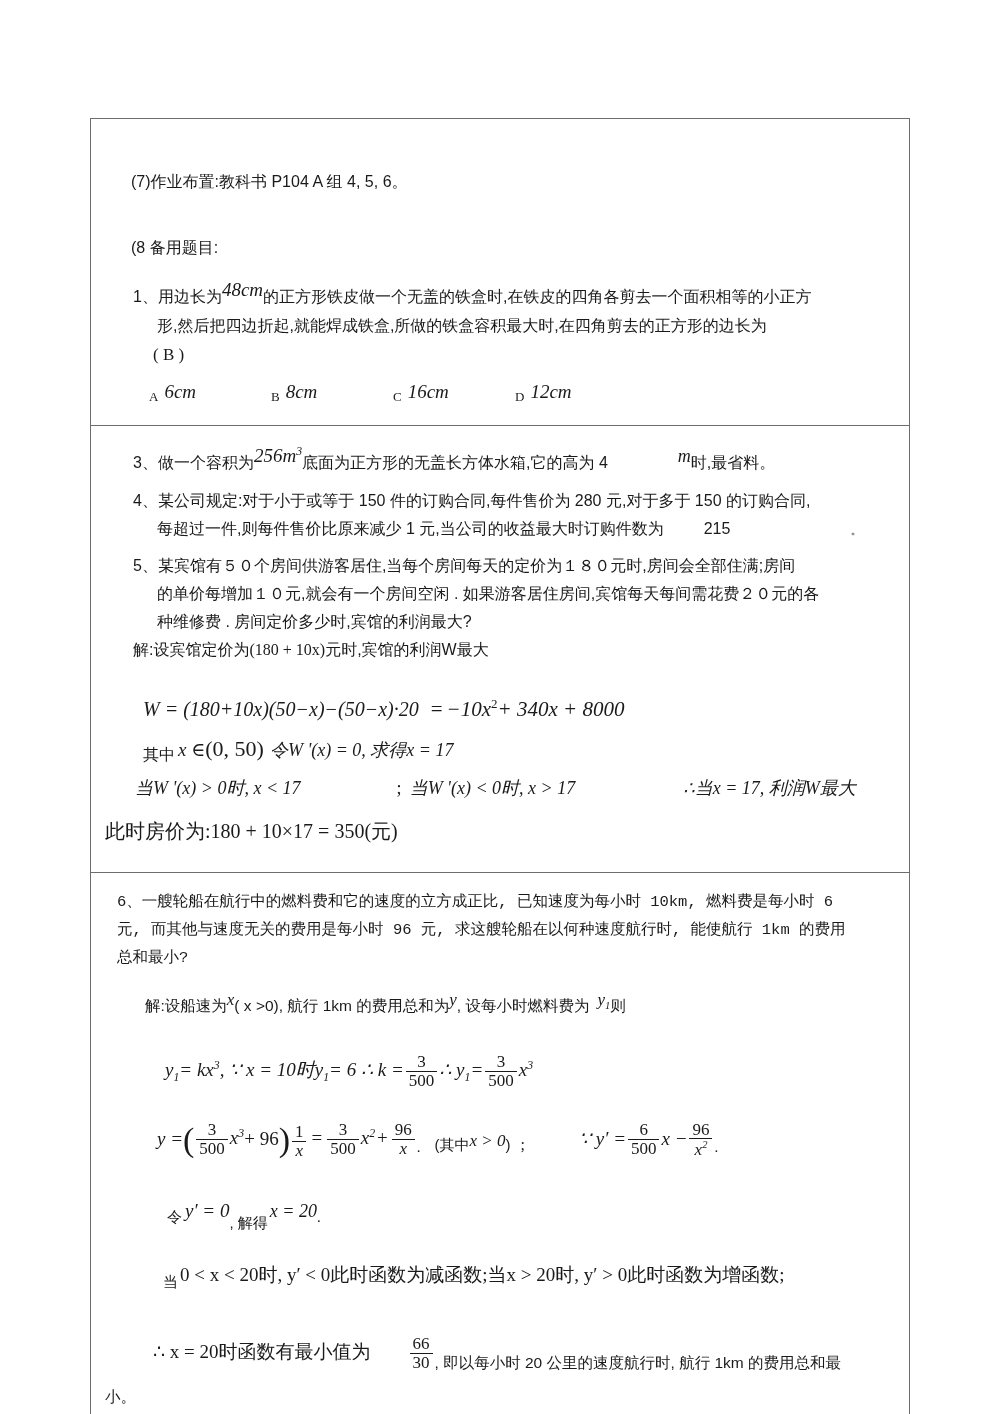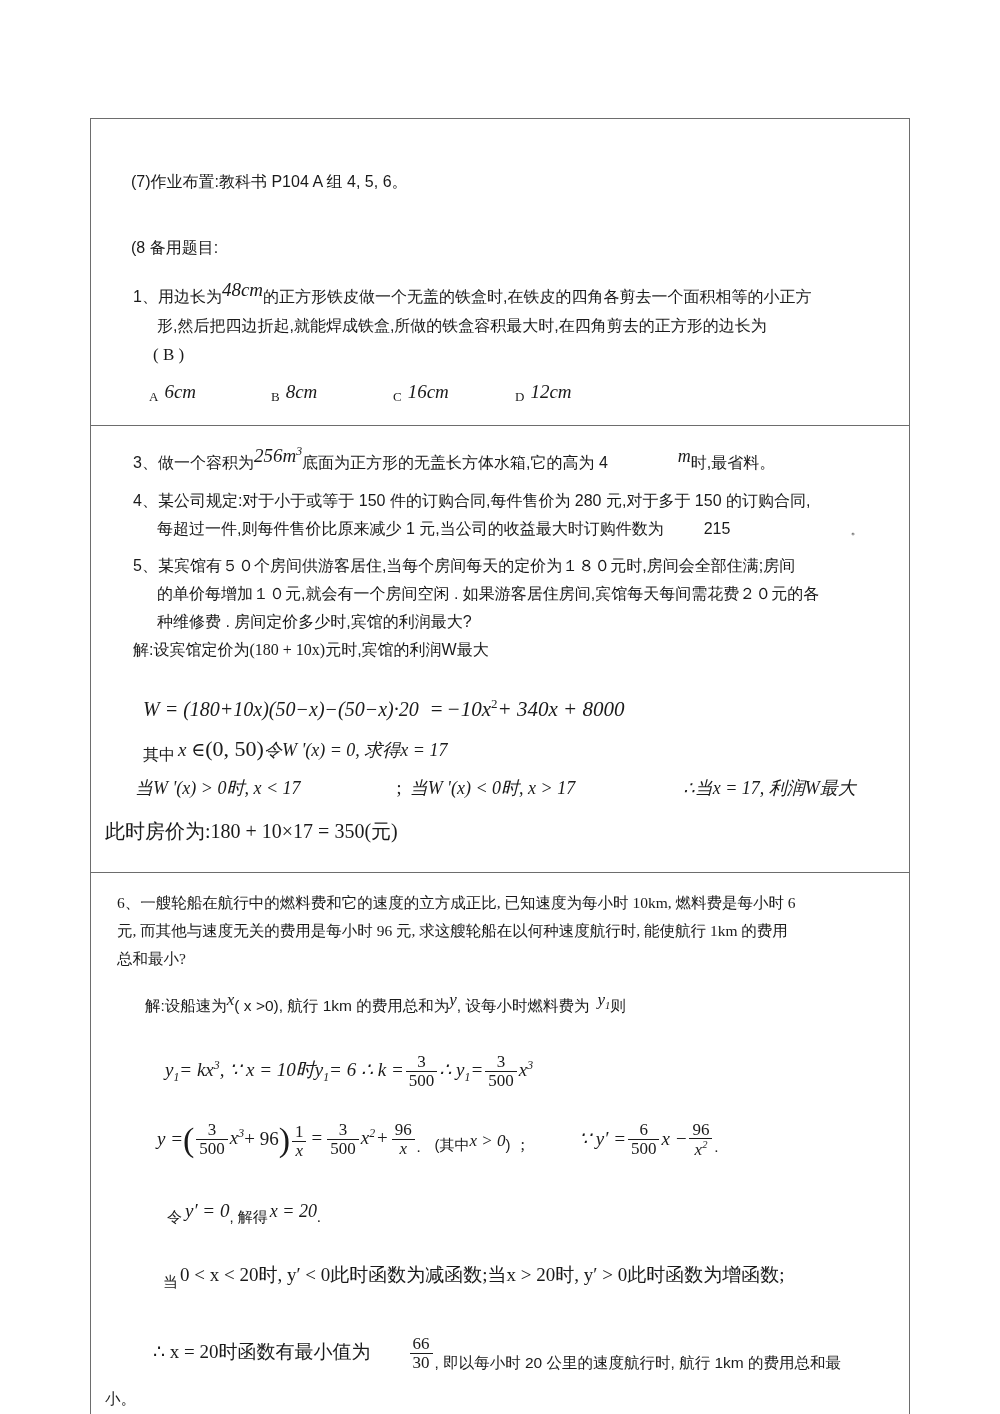--- a/index.html
+++ b/index.html
@@ -150,21 +150,21 @@
 
   .spacer-sm { height: 9px; }
   .spacer-md { height: 18px; }
   .spacer-lg { height: 26px; }
   .gap-a { display:inline-block; width: 96px; }
   .gap-b { display:inline-block; width: 108px; }
 
   .q6-text {
     font-size: 15.5px;
     line-height: 1.8;
-    font-family: Liberation Serif, serif;
+    font-family: Liberation Mono, monospace;
     padding-left: 26px;
     text-indent: -14px;
   }
   .q6-text.cont { text-indent: 0; padding-left: 12px; }
 </style>
 </head>
 <body>
 
 <div class="page">
 
@@ -239,21 +239,21 @@
 
         <div class="spacer-md"></div>
 
         <div class="eq-row">
           <span class="mi" style="font-size:20px;">W = (180+10x)(50−x)−(50−x)·20</span>
           <span class="mbig" style="margin-left:8px;">=</span>
           <span class="mbig"><span style="font-style:italic;">−10x</span><sup class="sm">2</sup><span style="font-style:italic;">+ 340x + 8000</span></span>
         </div>
 
         <div class="eq-row">
-          <span class="zh" style="font-size:16px;position:relative;top:4px;">其中</span><span class="mi" style="font-size:19px;margin-left:3px;">x ∈</span><span class="mi-up" style="font-size:22px;">(0, 50)</span><span class="mi" style="font-size:18px;">令W '(x) = 0, 求得x = 17</span>
+          <span class="zh" style="font-size:16px;position:relative;top:4px;">其中</span><span class="mi" style="font-size:19px;margin-left:3px;">x ∈</span><span class="mi-up" style="font-size:22px;">(0, 50)</span><span class="mi" style="font-size:18px;margin-left:6px;">令W '(x) = 0, 求得x = 17</span>
         </div>
 
         <div class="eq-row" style="padding-left:30px;">
           <span class="mi" style="font-size:18px;">当W '(x) &gt; 0时, x &lt; 17</span><span class="gap-a"></span><span class="mi-up" style="font-size:18px;">;</span><span class="mi" style="font-size:18px;margin-left:8px;">当W '(x) &lt; 0时, x &gt; 17</span><span class="gap-b"></span><span class="mi" style="font-size:18px;">∴当x = 17,  利润W最大</span>
         </div>
 
         <div class="eq-row" style="padding-left:0px;margin-top:18px;">
           <span class="mi-up" style="font-size:20px;">此时房价为:180 + 10×17 = 350(元)</span>
         </div>
 
@@ -282,21 +282,21 @@
 
         <div class="spacer-sm"></div>
 
         <div class="eq-row" style="padding-left:52px;">
           <span class="mi" style="font-size:19px;">y =</span><span class="paren-big">(</span><span class="frac"><span class="num">3</span><span class="den">500</span></span><span class="mi" style="font-size:19px;"><span>x</span><sup class="sm">3</sup></span><span class="mi-up" style="font-size:19px;">+ 96</span><span class="paren-big">)</span><span class="frac ital" style="top:1px;"><span class="num" style="font-style:normal;">1</span><span class="den">x</span></span><span class="mi-up" style="font-size:19px;margin:0 3px;">=</span><span class="frac"><span class="num">3</span><span class="den">500</span></span><span class="mi" style="font-size:19px;"><span>x</span><sup class="sm">2</sup></span><span class="mi-up" style="font-size:19px;margin:0 2px;">+</span><span class="frac ital"><span class="num" style="font-style:normal;">96</span><span class="den">x</span></span><span class="mi-up" style="font-size:15px;position:relative;top:8px;">.</span><span class="zh" style="font-size:15px;margin-left:14px;position:relative;top:6px;">(其中</span><span class="mi" style="font-size:17px;position:relative;top:2px;">x &gt; 0</span><span class="zh" style="font-size:15px;position:relative;top:6px;">)</span><span class="mi-up" style="font-size:16px;margin-left:10px;position:relative;top:6px;">;</span><span style="display:inline-block;width:54px;"></span><span class="mi" style="font-size:19px;">∵ y′ =</span><span class="frac"><span class="num">6</span><span class="den">500</span></span><span class="mi" style="font-size:19px;">x −</span><span class="frac"><span class="num">96</span><span class="den" style="font-style:italic;"><span>x</span><sup class="sm">2</sup></span></span><span class="mi-up" style="font-size:15px;position:relative;top:8px;">.</span>
         </div>
 
         <div class="spacer-md"></div>
 
         <div class="eq-row" style="padding-left:62px;">
-          <span class="zh" style="font-size:15px;position:relative;top:5px;">令</span><span class="mi" style="font-size:19px;margin-left:3px;">y′ = 0</span><span class="zh" style="font-size:15px;position:relative;top:5px;">, 解得</span><span class="mi" style="font-size:18px;margin-left:2px;">x = 20</span><span class="mi-up" style="font-size:15px;position:relative;top:5px;">.</span>
+          <span class="zh" style="font-size:15px;position:relative;top:5px;">令</span><span class="mi" style="font-size:19px;margin-left:3px;">y′ = 0</span><span class="zh" style="font-size:15px;position:relative;top:11px;">, 解得</span><span class="mi" style="font-size:18px;margin-left:2px;">x = 20</span><span class="mi-up" style="font-size:15px;position:relative;top:5px;">.</span>
         </div>
 
         <div class="spacer-md"></div>
 
         <div class="eq-row" style="padding-left:58px;">
           <span class="zh" style="font-size:15px;position:relative;top:6px;">当</span><span class="mi-up" style="font-size:19px;margin-left:2px;">0 &lt; x &lt; 20时, y′ &lt; 0此时函数为减函数;当x &gt; 20时, y′ &gt; 0此时函数为增函数;</span>
         </div>
 
         <div class="spacer-lg"></div>
 

